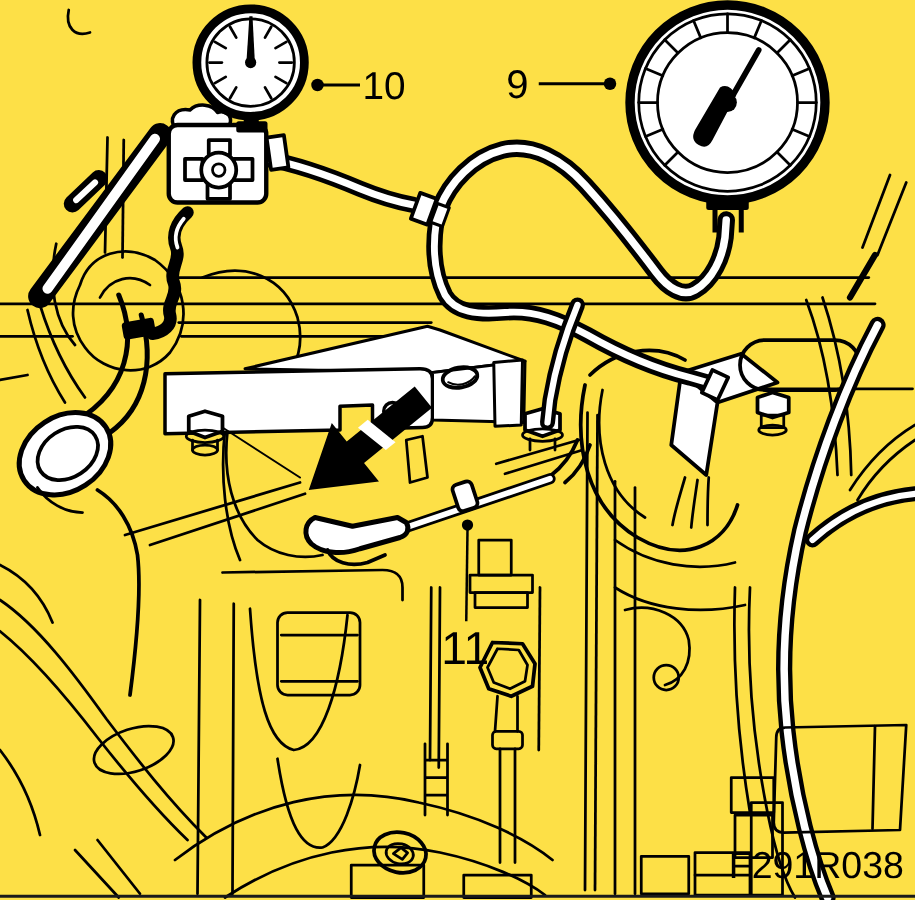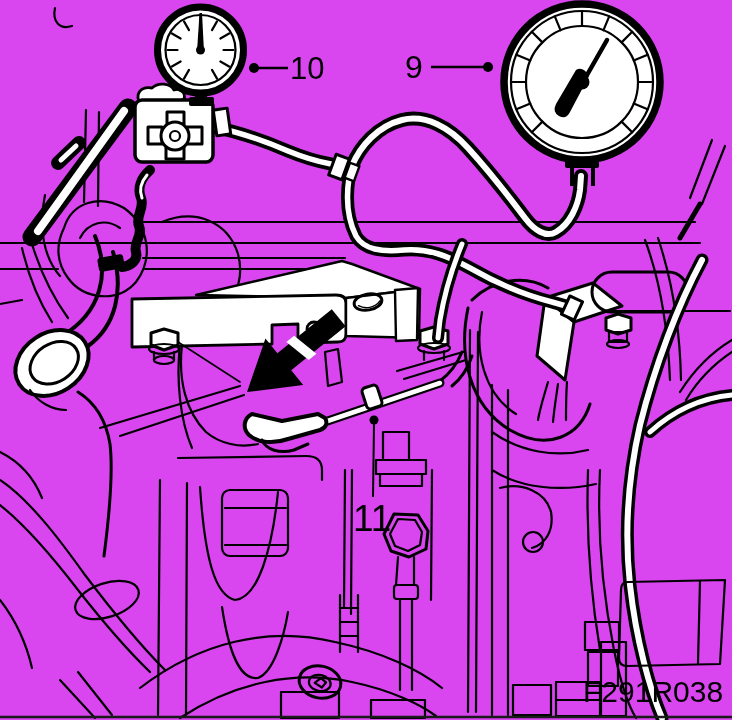--- a/index.html
+++ b/index.html
@@ -1,16 +1,16 @@
 <!DOCTYPE html>
 <html><head>
 <meta charset="utf-8">
 <style>
   html,body{margin:0;padding:0;background:#ffffff;}
-  .stage{position:relative;width:732px;height:720px;background:#d946ef;overflow:hidden;
+  .stage{position:relative;width:732px;height:720px;background:#fde047;overflow:hidden;
          font-family:"Liberation Sans",sans-serif;}
   svg{display:block;}
   .ln{fill:none;stroke:#000;stroke-width:2.2;stroke-linecap:round;stroke-linejoin:round;}
   .ln3{fill:none;stroke:#000;stroke-width:3;stroke-linecap:round;stroke-linejoin:round;}
   .ln4{fill:none;stroke:#000;stroke-width:4;stroke-linecap:round;stroke-linejoin:round;}
   .wf{fill:#fff;stroke:#000;stroke-linejoin:round;}
   .blk{fill:#000;stroke:none;}
   .callout-text{font-family:"Liberation Sans",sans-serif;fill:#000;}
   .code-text{font-family:"Liberation Sans",sans-serif;fill:#000;}
 </style>

